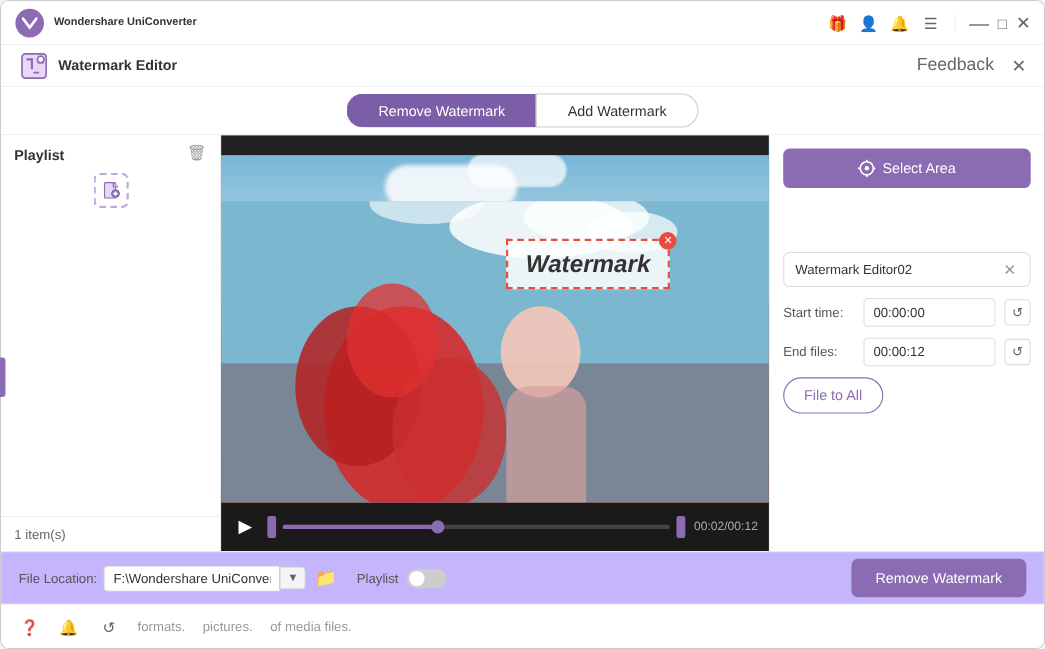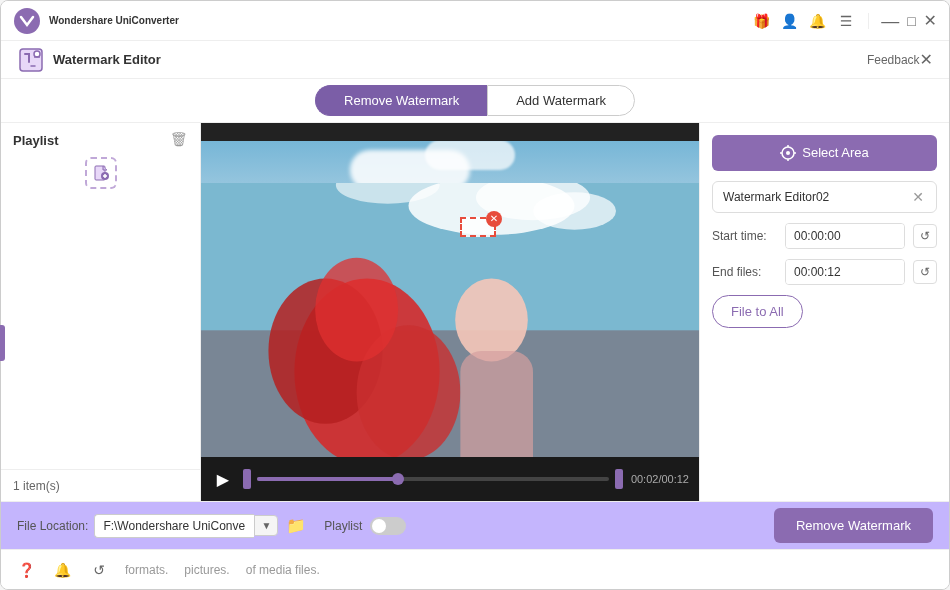--- a/index.html
+++ b/index.html
@@ -62,32 +62,32 @@
     .win-close { color: #666; font-size: 16px; cursor: pointer; }
     
     .subheader {
       height: 38px;
       background: #fff;
       display: flex;
       align-items: center;
       padding: 0 16px;
       border-bottom: 1px solid #eee;
       flex-shrink: 0;
-      justify-content: flex-end;
     }
     .subheader-title {
       font-size: 13px;
       font-weight: 600;
       color: #333;
       flex: 1;
     }
     .feedback-link {
-      font-size: 12px;
+      font-size: 16px;
       color: #666;
       text-decoration: none;
+      margin-right: 16px;
     }
     
     .tabbar {
       height: 44px;
       background: #fff;
       display: flex;
       align-items: center;
       justify-content: center;
       border-bottom: 1px solid #eee;
       flex-shrink: 0;
@@ -337,20 +337,21 @@
       gap: 6px;
     }
     .watermark-tag {
       display: flex;
       align-items: center;
       justify-content: space-between;
       padding: 7px 10px;
       border: 1px solid #ddd;
       border-radius: 6px;
       background: #fff;
+      margin-top: 48px;
     }
     .watermark-tag-name {
       font-size: 12px;
       color: #333;
     }
     .tag-close {
       width: 16px;
       height: 16px;
       color: #999;
       cursor: pointer;
@@ -621,20 +622,21 @@
               <ellipse cx="120" cy="200" rx="55" ry="70" fill="#b52020" opacity="0.85"></ellipse>
               <ellipse cx="200" cy="240" rx="50" ry="65" fill="#c93030" opacity="0.8"></ellipse>
               <ellipse cx="150" cy="160" rx="40" ry="50" fill="#e03030" opacity="0.75"></ellipse>
 
               <ellipse cx="280" cy="170" rx="35" ry="40" fill="#f5c6b8" opacity="0.9"></ellipse>
               <rect x="250" y="200" width="70" height="140" rx="20" fill="#d4a0a0" opacity="0.7"></rect>
             </svg>
           </div>
 
           <div class="watermark-box">
+            <span class="watermark-text">Watermark</span>
             <div class="watermark-close">✕</div>
           </div>
         </div>
       </div>
 
       <div class="video-controls">
         <div class="play-btn">▶</div>
         <div class="timeline-container">
           <div class="timeline-start"></div>
           <div class="timeline-track">

